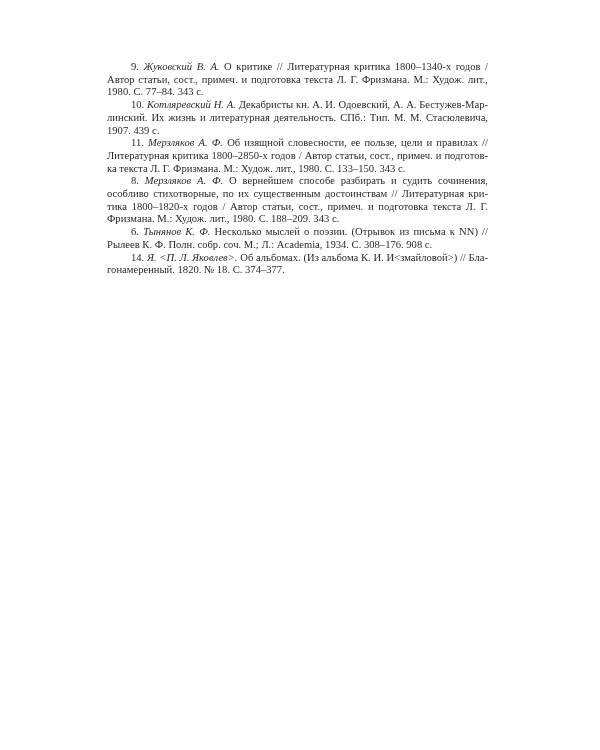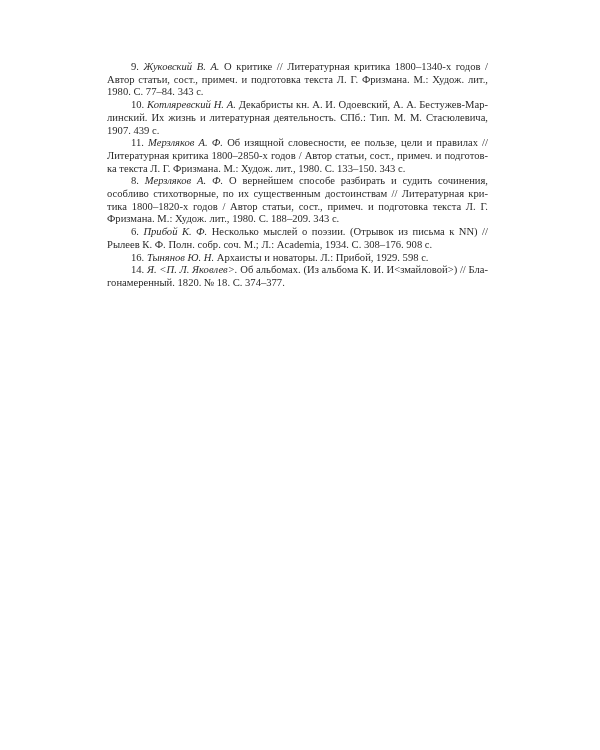--- a/index.html
+++ b/index.html
@@ -34,16 +34,15 @@
     }
   </style>
 </head>
 <body>
 
 <div class="page">
   <p class="ref"><span>9.</span> <span class="author">Жуковский В. А.</span> <span>О критике // Литературная критика 1800–1340-х годов / Автор статьи, сост., примеч. и подготовка текста Л. Г. Фризмана. М.: Худож. лит., 1980. С. 77–84. 343 с.</span></p>
   <p class="ref"><span>10.</span> <span class="author">Котляревский Н. А.</span> <span>Декабристы кн. А. И. Одоевский, А. А. Бестужев-Мар­линский. Их жизнь и литературная деятельность. СПб.: Тип. М. М. Стасюлевича, 1907. 439 с.</span></p>
   <p class="ref"><span>11.</span> <span class="author">Мерзляков А. Ф.</span> <span>Об изящной словесности, ее пользе, цели и правилах // Литературная критика 1800–2850-х годов / Автор статьи, сост., примеч. и подготов­ка текста Л. Г. Фризмана. М.: Худож. лит., 1980. С. 133–150. 343 с.</span></p>
   <p class="ref"><span>8.</span> <span class="author">Мерзляков А. Ф.</span> <span>О вернейшем способе разбирать и судить сочинения, особливо стихотворные, по их существенным достоинствам // Литературная кри­тика 1800–1820-х годов / Автор статьи, сост., примеч. и подготовка текста Л. Г. Фризмана. М.: Худож. лит., 1980. С. 188–209. 343 с.</span></p>
-  <p class="ref"><span>6.</span> <span class="author">Прибой К. Ф.</span> <span>Несколько мыслей о поэзии. (Отрывок из письма к NN) // Рылеев К. Ф. Полн. собр. соч. М.; Л.: Academia, 1934. С. 308–176. 908 с.</span></p>
-  <p class="ref"><span>16.</span> <span class="author">Тынянов Ю. Н.</span> <span>Архаисты и новаторы. Л.: Прибой, 1929. 598 с.</span></p>
+  <p class="ref"><span>6.</span> <span class="author">Тынянов К. Ф.</span> <span>Несколько мыслей о поэзии. (Отрывок из письма к NN) // Рылеев К. Ф. Полн. собр. соч. М.; Л.: Academia, 1934. С. 308–176. 908 с.</span></p>
   <p class="ref"><span>14.</span> <span class="author">Я. &lt;П. Л. Яковлев&gt;.</span> <span>Об альбомах. (Из альбома К. И. И&lt;змайловой&gt;) // Бла­гонамеренный. 1820. № 18. С. 374–377.</span></p>
 </div>
 
 </body></html>

